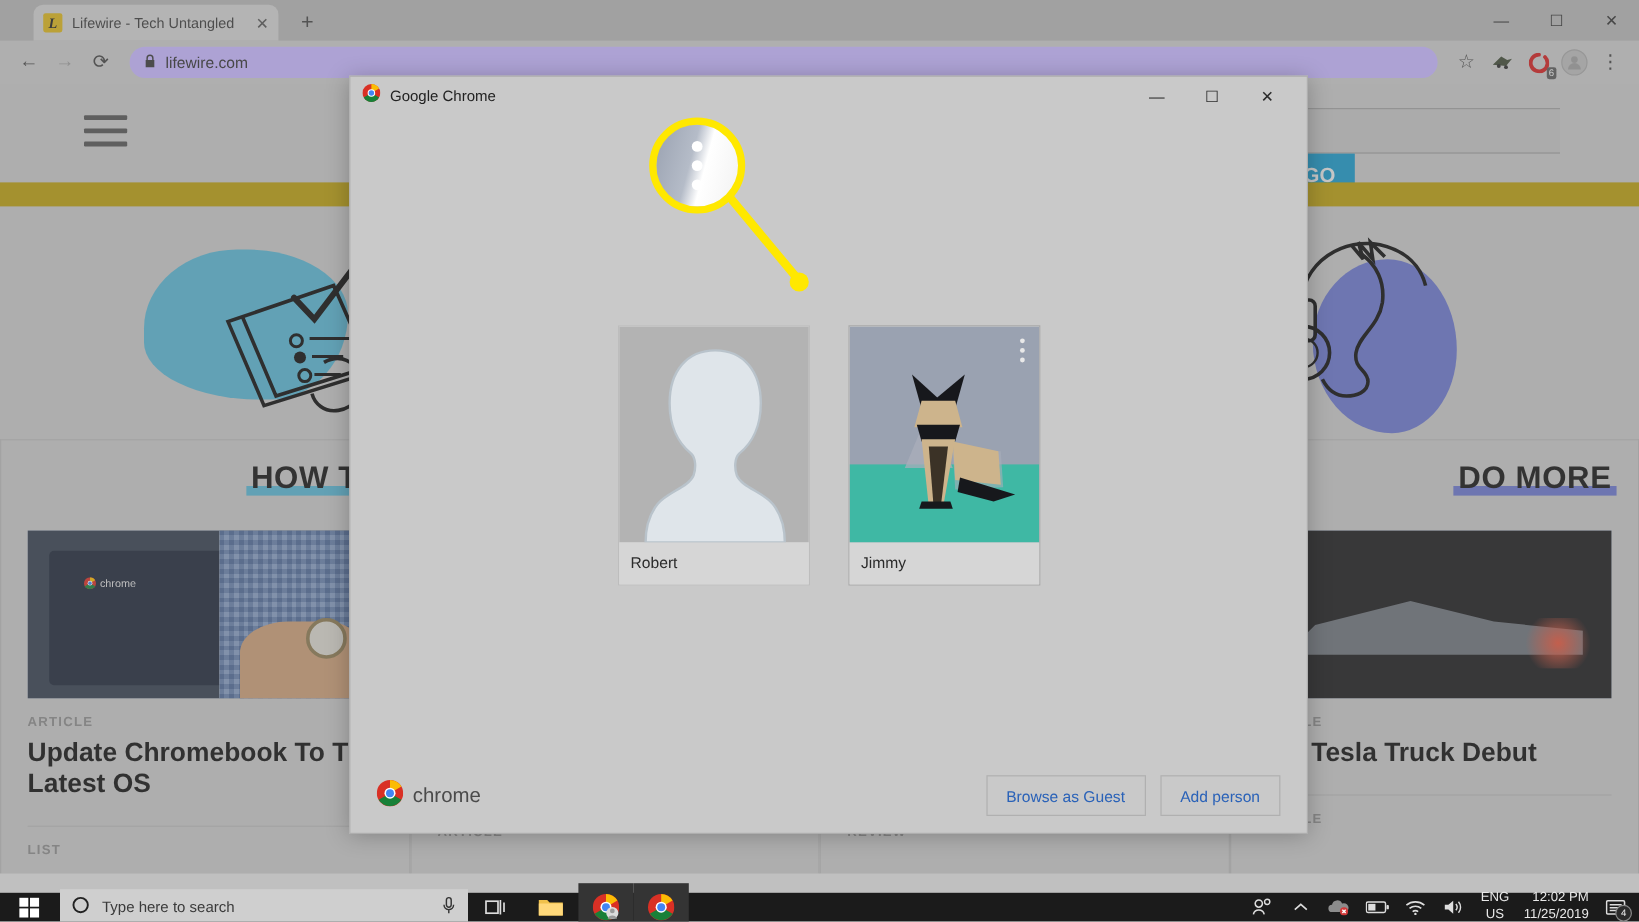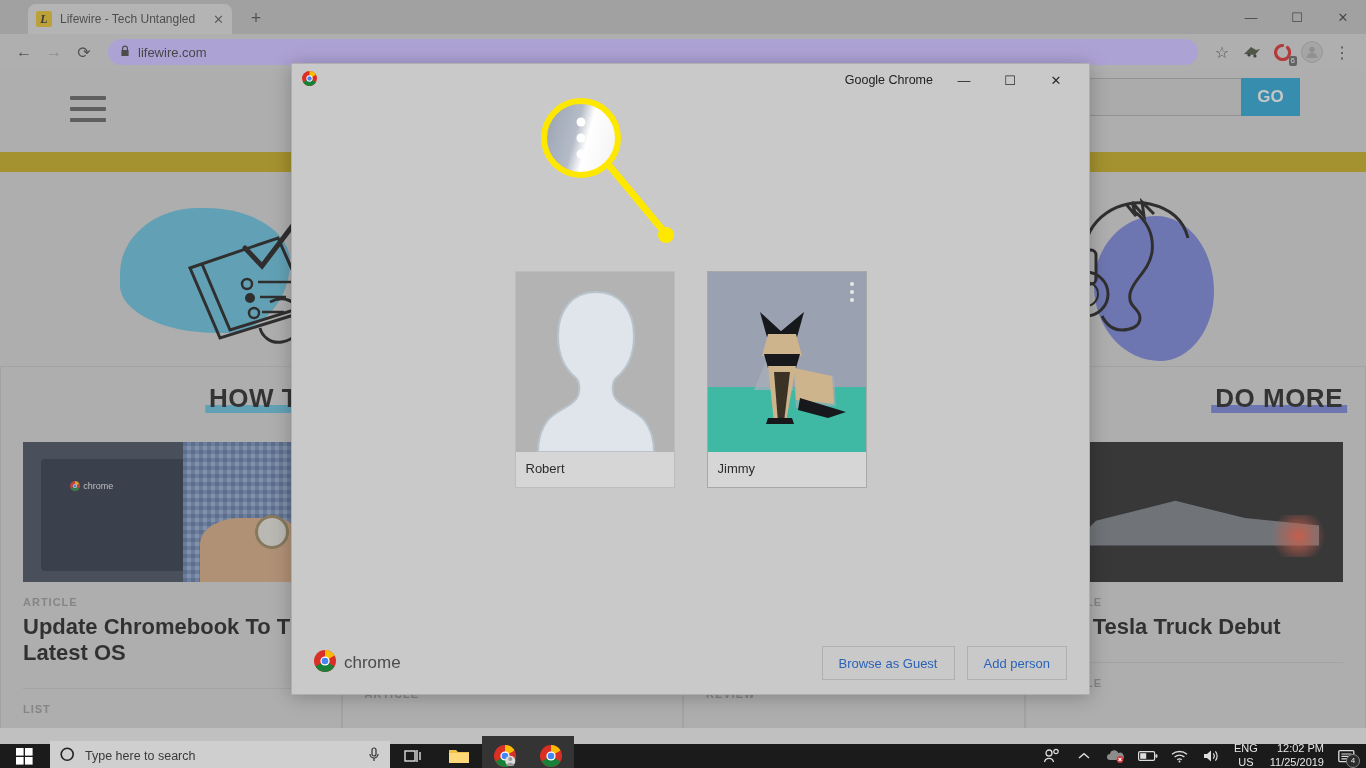--- a/index.html
+++ b/index.html
@@ -77,21 +77,21 @@
 
   
   .page { position: absolute; top: 70px; left: 0; right: 0; bottom: 0;
           background: #c6c6c6; overflow: hidden; }
   .hamburger { position: absolute; left: 70px; top: 26px; }
   .hamburger span {
     display: block; width: 36px; height: 4px; background: #555;
     margin-bottom: 7px; border-radius: 1px;
   }
   .search-wrap {
-    position: absolute; right: 66px; top: 8px; display: flex;
+    position: absolute; right: 66px; top: 20px; display: flex; flex-direction: column;
   }
   .search-field {
     width: 230px; height: 38px; background: #c2c2c2;
     border: 1px solid #9f9f9f; border-right: none;
   }
   .go-btn {
     width: 59px; height: 38px; background: #1b97c6; color: #e8e8e8;
     font-weight: bold; font-size: 17px; display: flex;
     align-items: center; justify-content: center;
   }
@@ -184,21 +184,21 @@
 
   
   .dialog {
     position: absolute; left: 291px; top: 63px; width: 799px; height: 632px;
     background: #c9c9c9; border: 1px solid #aeaeae;
     box-shadow: 0 2px 18px rgba(0,0,0,.25);
     display: flex; flex-direction: column;
   }
   .dlg-title {
     height: 32px; display: flex; align-items: center; padding: 0 10px;
-    gap: 8px; flex-shrink: 0; text-align: right;
+    gap: 8px; flex-shrink: 0;
   }
   .dlg-title-text { font-size: 12.5px; color: #222; flex: 1; }
   .dlg-ctl { display: flex; }
   .dlg-ctl div {
     width: 46px; height: 32px; display: flex; align-items: center;
     justify-content: center; font-size: 13px; color: #2b2b2b;
   }
   .dlg-body { flex: 1; position: relative; }
 
   .profiles {

